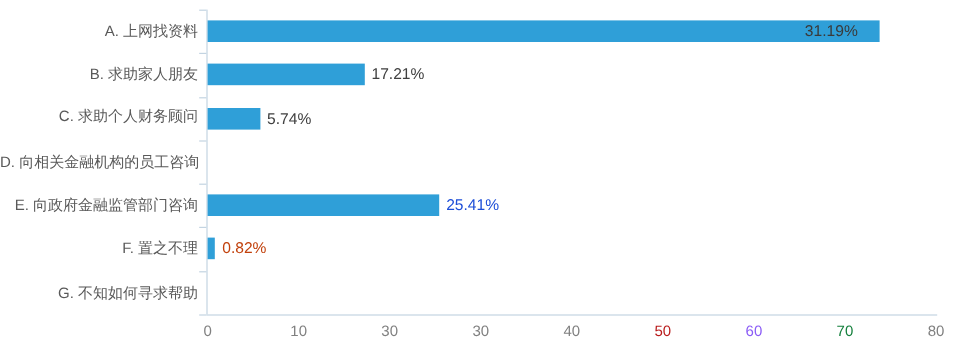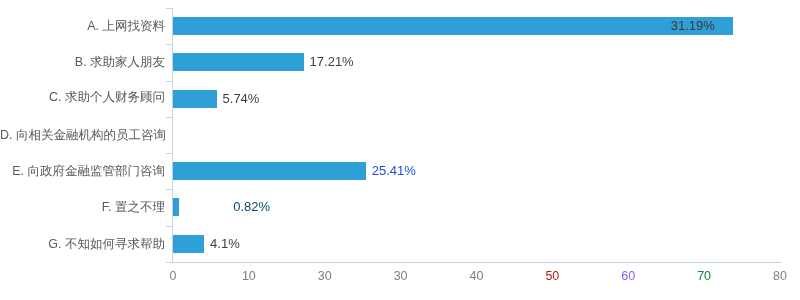--- a/index.html
+++ b/index.html
@@ -151,25 +151,21 @@
       <div class="cat-row" style="top: 72.5714px;">
         <div class="bar" title="C. 求助个人财务顾问 5.74%" style="width: 43.5523px; background: rgb(47, 159, 216);"></div>
         <div class="value-label" style="left: 49.5523px; color: rgb(64, 64, 64);">5.74%</div>
       </div>
       <div class="cat-row" style="top: 145.143px;">
         <div class="bar" title="E. 向政府金融监管部门咨询 25.41%" style="width: 192.798px; background: rgb(47, 159, 216);"></div>
         <div class="value-label" style="left: 198.798px; color: #1d4ed8;">25.41%</div>
       </div>
       <div class="cat-row" style="top: 181.429px;">
         <div class="bar" title="F. 置之不理 0.82%" style="width: 6.22175px; background: rgb(47, 159, 216);"></div>
-        <div class="value-label" style="left: 12.2218px; color: #0c4a6e; margin-left: 48px;">0.82%</div>
-      </div>
-      <div class="cat-row" style="top: 217.714px;">
-        <div class="bar" title="G. 不知如何寻求帮助 4.1%" style="width: 31.1087px; background: rgb(47, 159, 216);"></div>
-        <div class="value-label" style="left: 37.1088px; color: rgb(64, 64, 64);">4.1%</div>
+        <div class="value-label" style="left: 12.2218px; color: #c2410c;">0.82%</div>
       </div>
     </div>
   <div id="x-tick-labels">
       <div class="x-tick-label" style="left: 153px; color: rgb(128, 128, 128);">0</div>
       <div class="x-tick-label" style="left: 228.875px; color: rgb(128, 128, 128);">10</div>
       <div class="x-tick-label" style="left: 304.75px; color: rgb(128, 128, 128);">30</div>
       <div class="x-tick-label" style="left: 380.625px; color: rgb(128, 128, 128);">30</div>
       <div class="x-tick-label" style="left: 456.5px; color: rgb(128, 128, 128);">40</div>
       <div class="x-tick-label" style="left: 532.375px; color: #b91c1c;">50</div>
       <div class="x-tick-label" style="left: 608.25px; color: #8b5cf6;">60</div>

